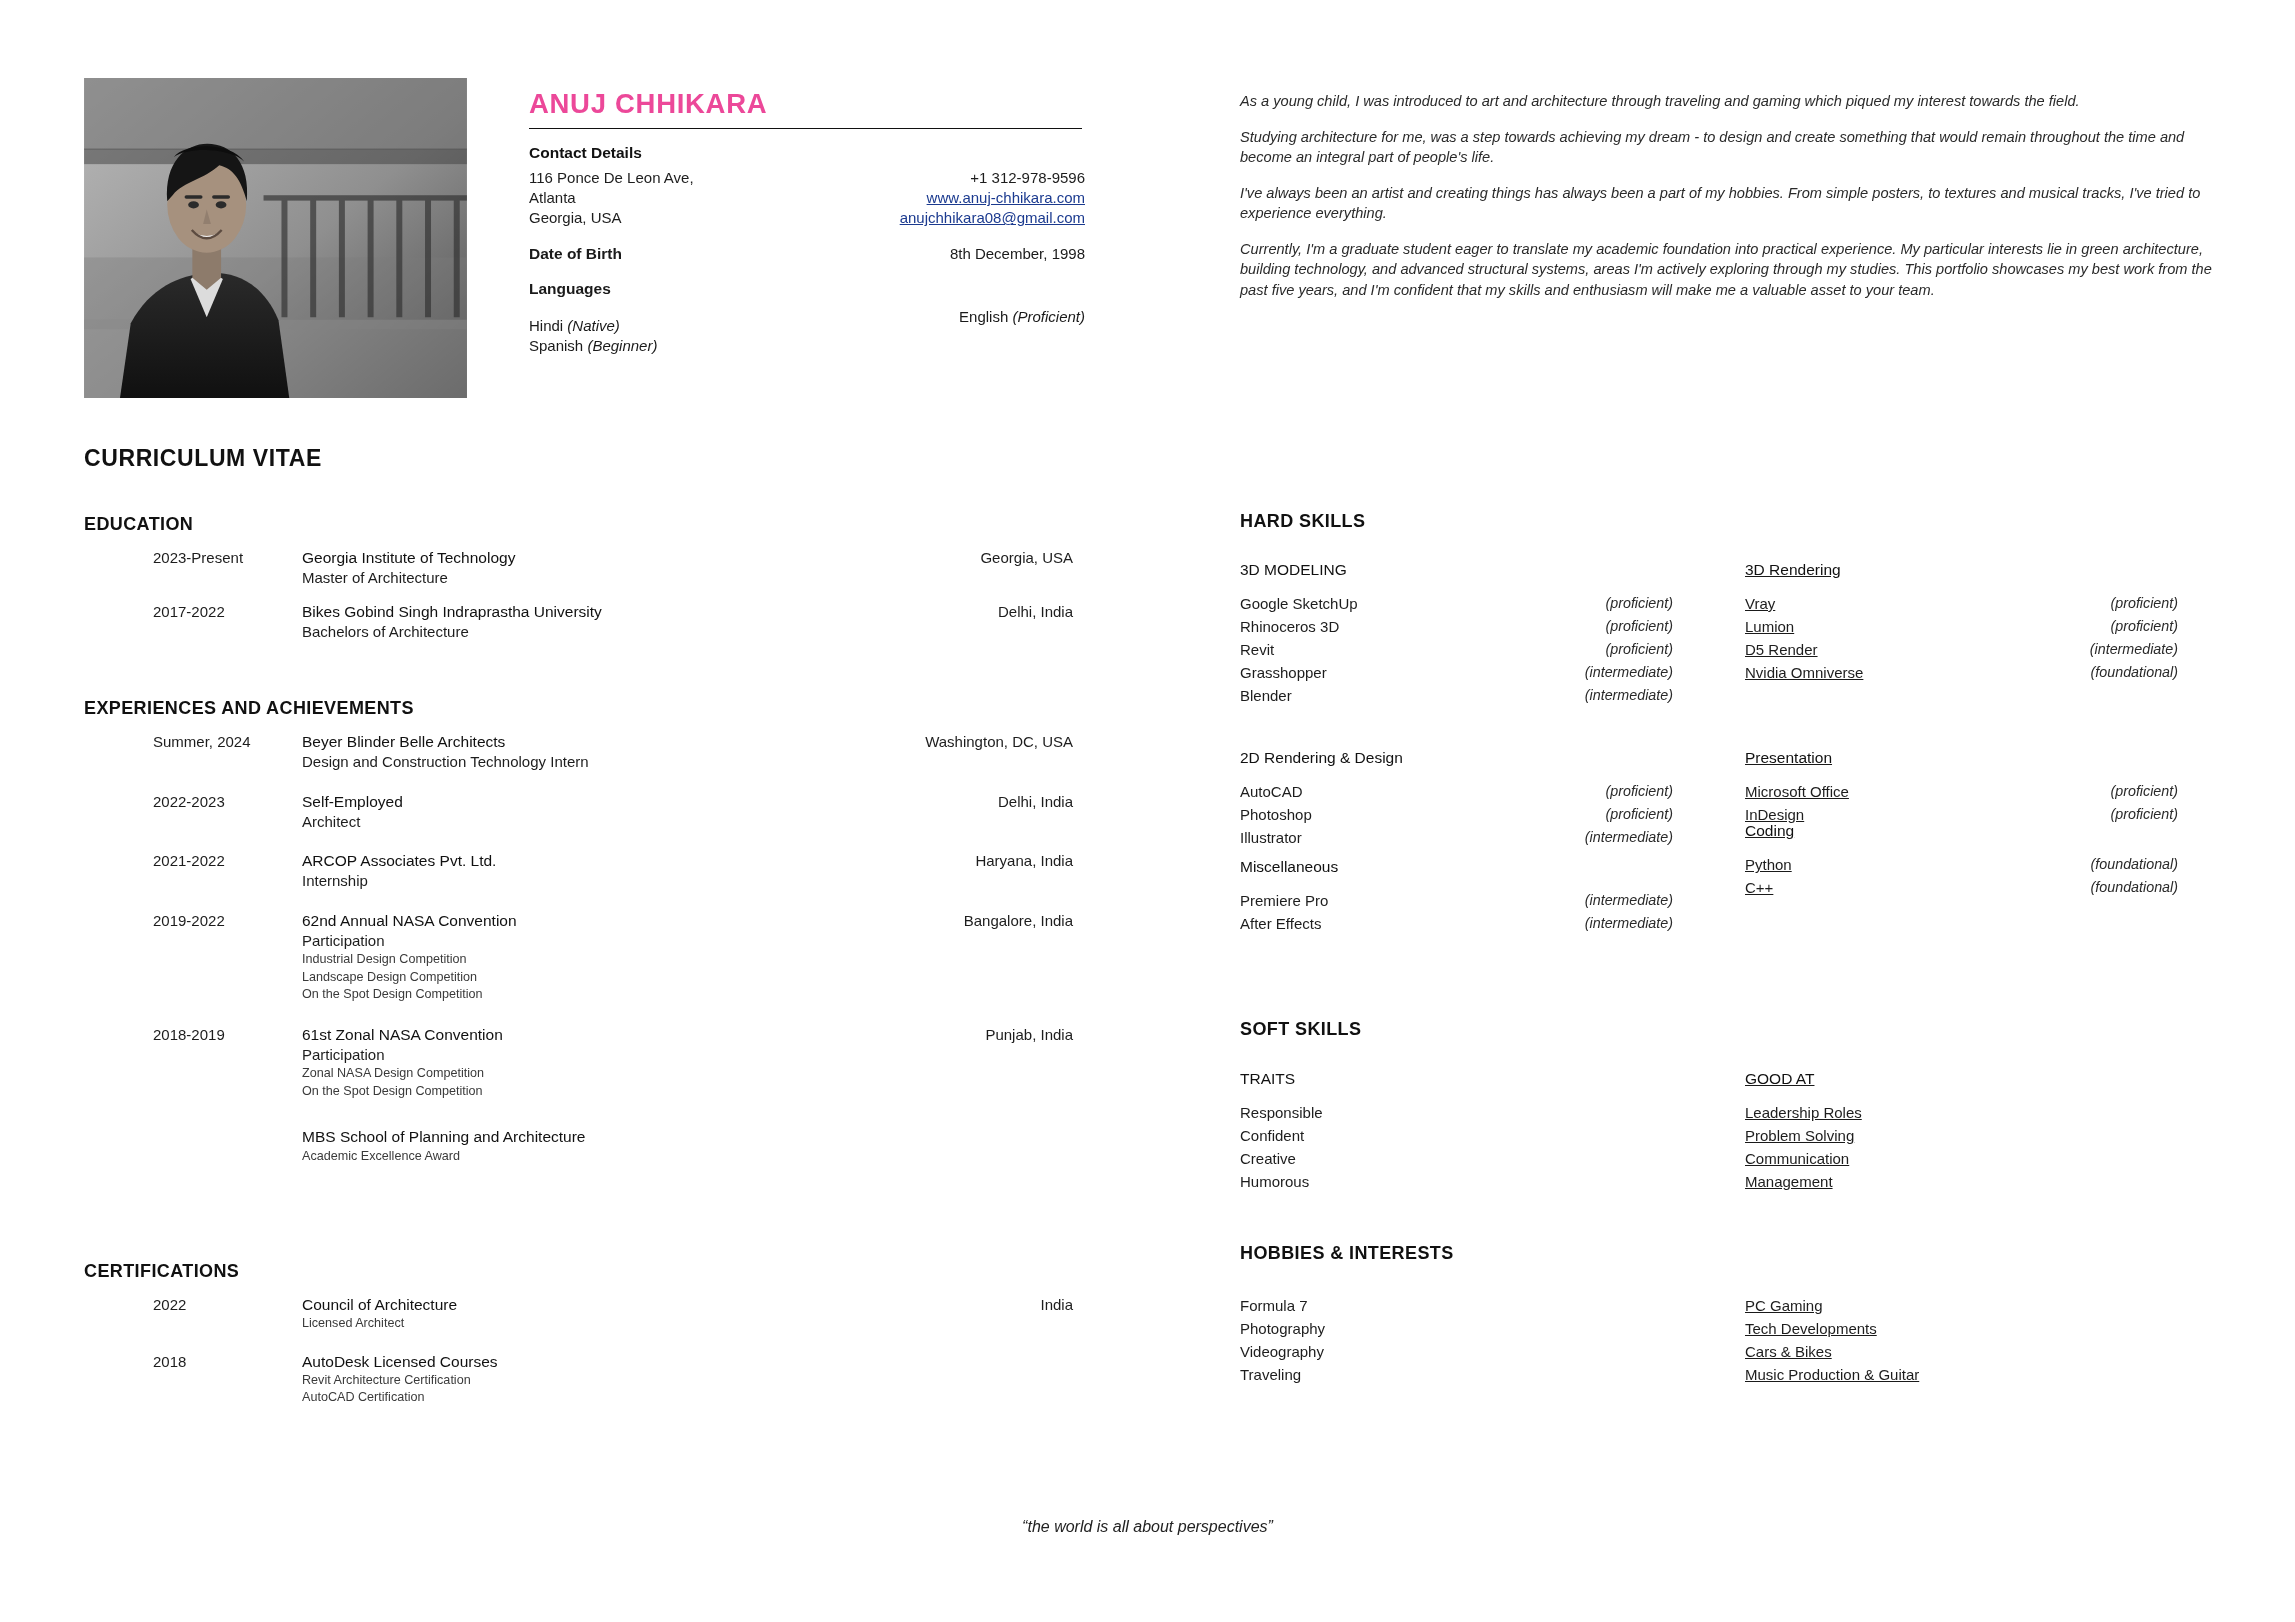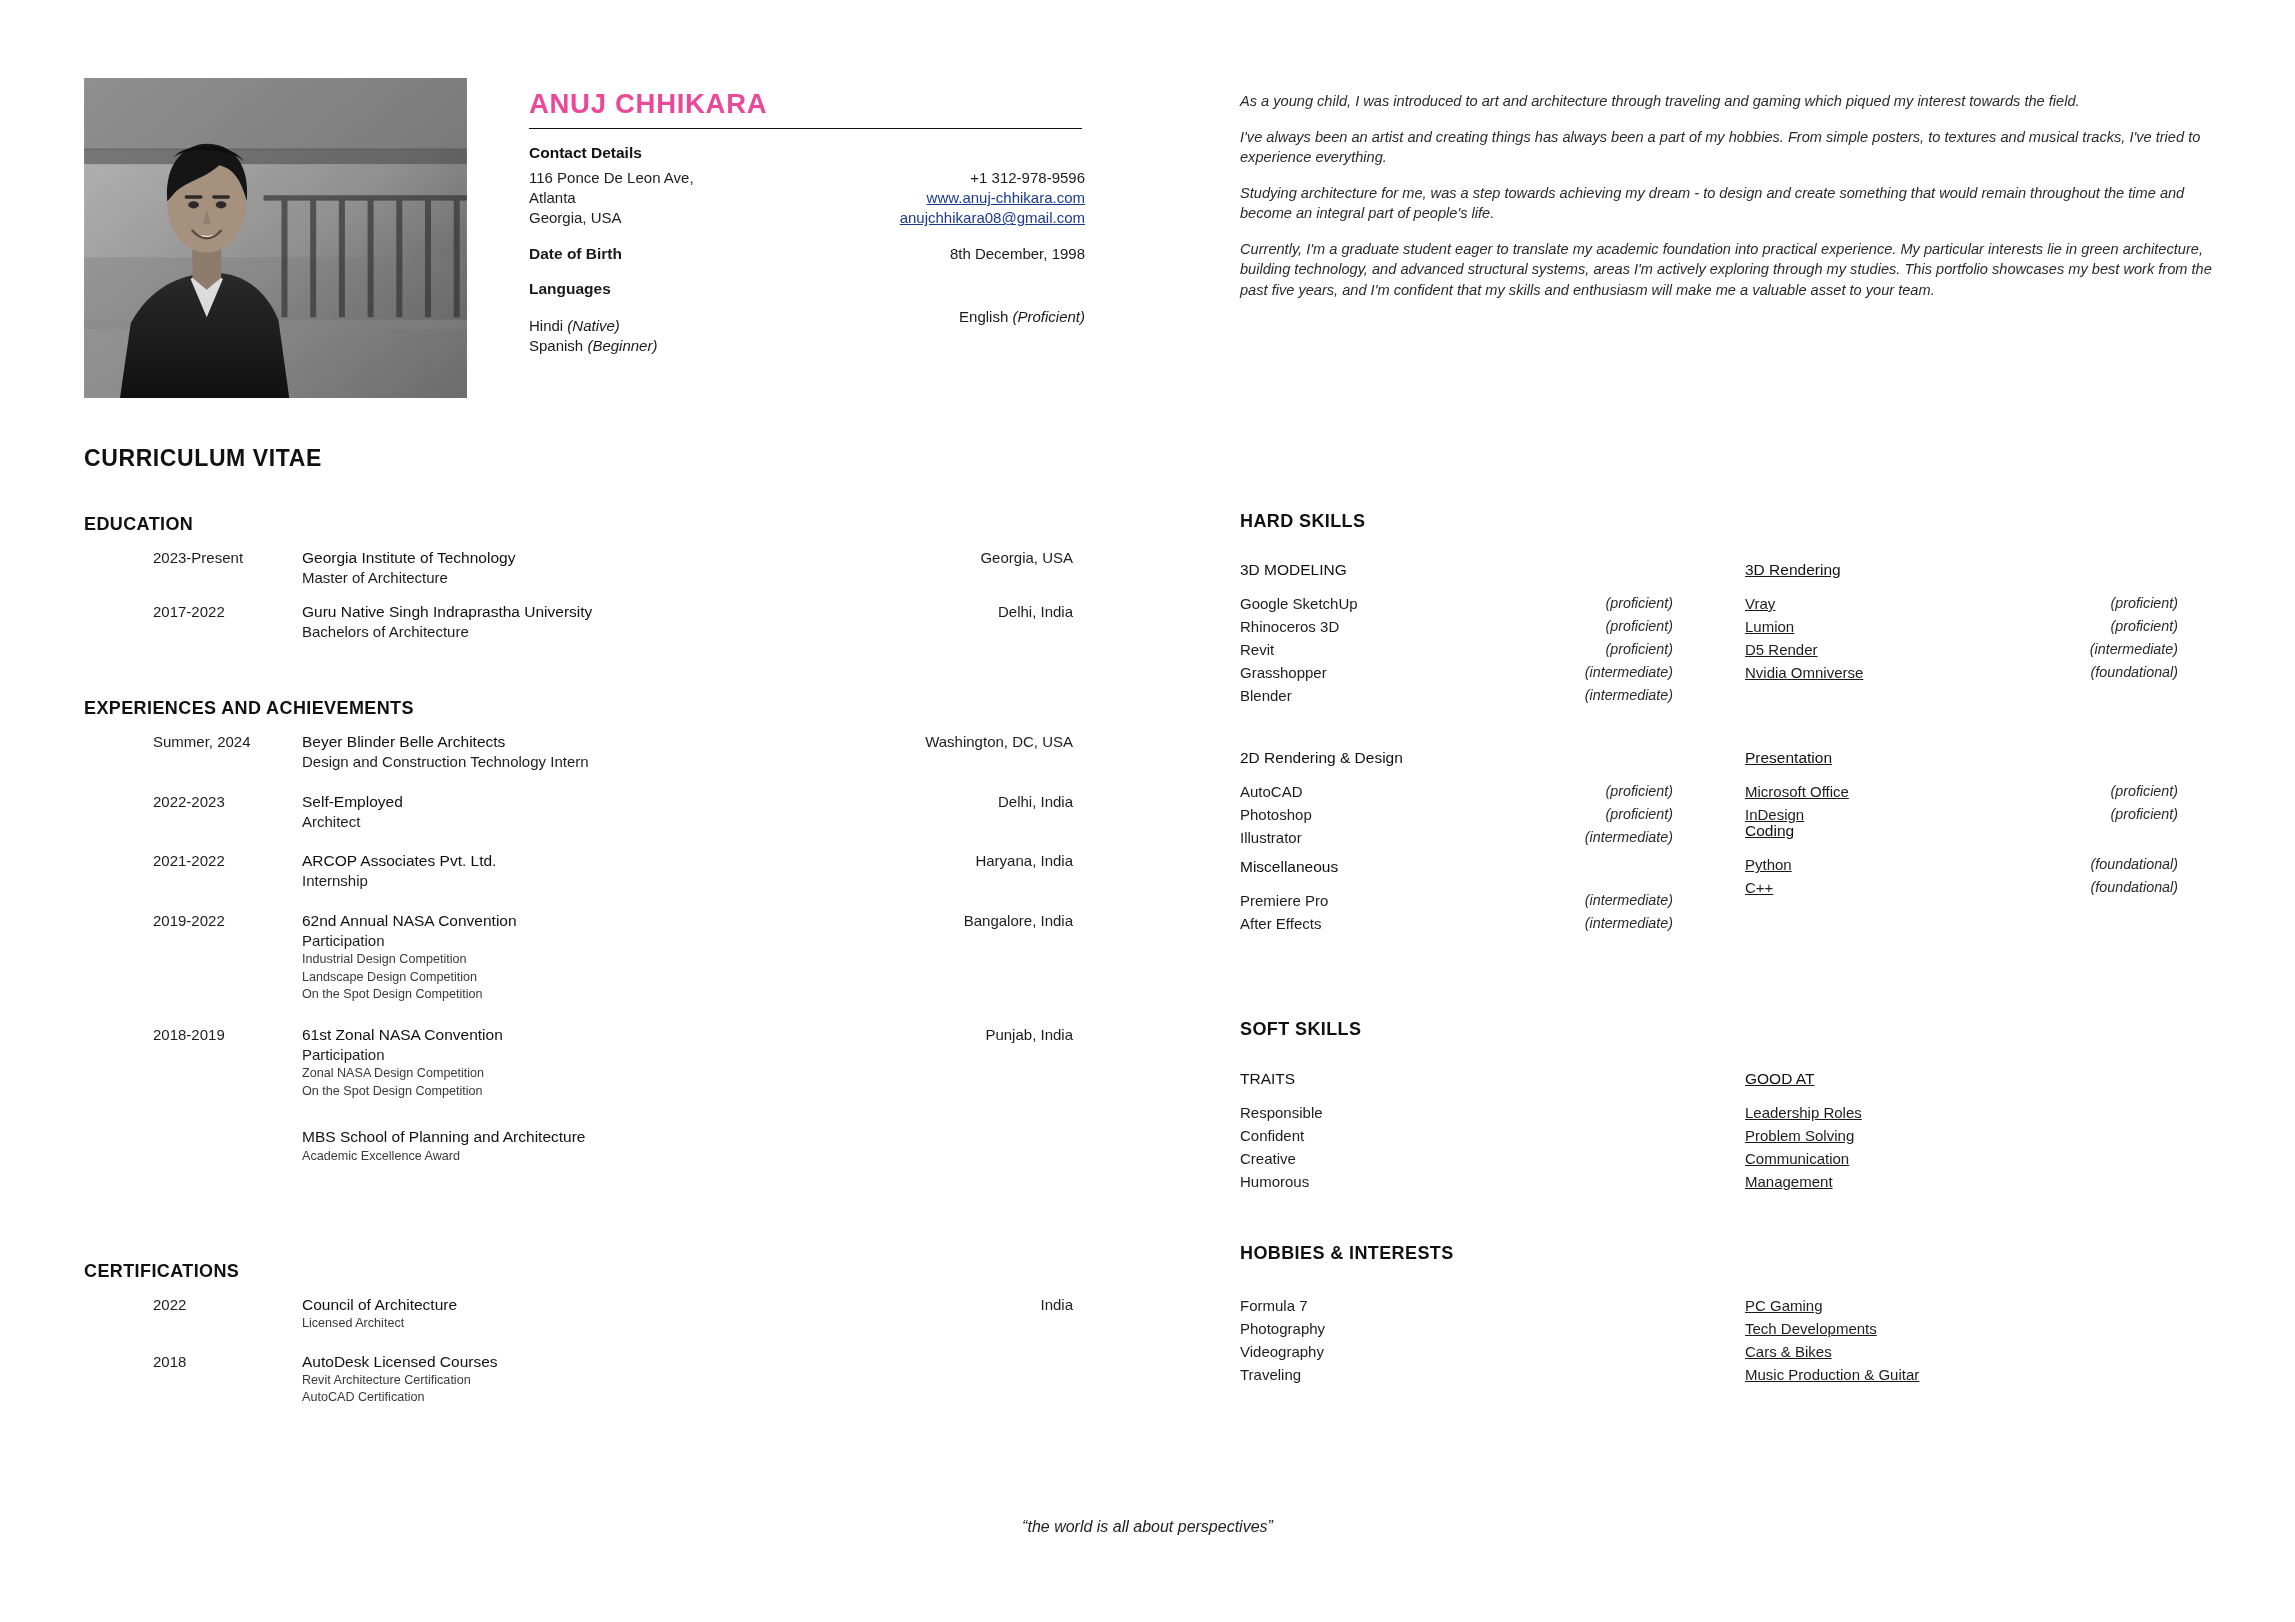--- a/index.html
+++ b/index.html
@@ -327,43 +327,43 @@
         <div class="lang-right">
           <span>English</span>
           <span class="it">(Proficient)</span>
         </div>
       </div>
     </div>
   </div>
 
   <div class="intro">
     <p>As a young child, I was introduced to art and architecture through traveling and gaming which piqued my interest towards the field.</p>
+    <p>Studying architecture for me, was a step towards achieving my dream - to design and create something that would remain throughout the time and become an integral part of people's life.</p>
     <p>I've always been an artist and creating things has always been a part of my hobbies. From simple posters, to textures and musical tracks, I've tried to experience everything.</p>
-    <p>Studying architecture for me, was a step towards achieving my dream - to design and create something that would remain throughout the time and become an integral part of people's life.</p>
     <p>Currently, I'm a graduate student eager to translate my academic foundation into practical experience. My particular interests lie in green architecture, building technology, and advanced structural systems, areas I'm actively exploring through my studies. This portfolio showcases my best work from the past five years, and I'm confident that my skills and enthusiasm will make me a valuable asset to your team.</p>
   </div>
 
   <div class="cv-title">CURRICULUM VITAE</div>
 
   <div class="lcol" style="top: 514px;">
     <div class="section-head">EDUCATION</div>
 
     <div class="entry">
       <div class="years">2023-Present</div>
       <div class="body">
         <div class="org">Georgia Institute of Technology</div>
         <div class="place">Georgia, USA</div>
         <div class="sub">Master of Architecture</div>
       </div>
     </div>
 
     <div class="entry">
       <div class="years">2017-2022</div>
       <div class="body">
-        <div class="org">Guru Native Singh Indraprastha University</div>
+        <div class="org">Bikes Gobind Singh Indraprastha University</div>
         <div class="place">Delhi, India</div>
         <div class="sub">Bachelors of Architecture</div>
       </div>
     </div>
   </div>
 
   <div class="lcol" style="top: 698px;">
     <div class="section-head">EXPERIENCES AND ACHIEVEMENTS</div>
 
     <div class="entry">

